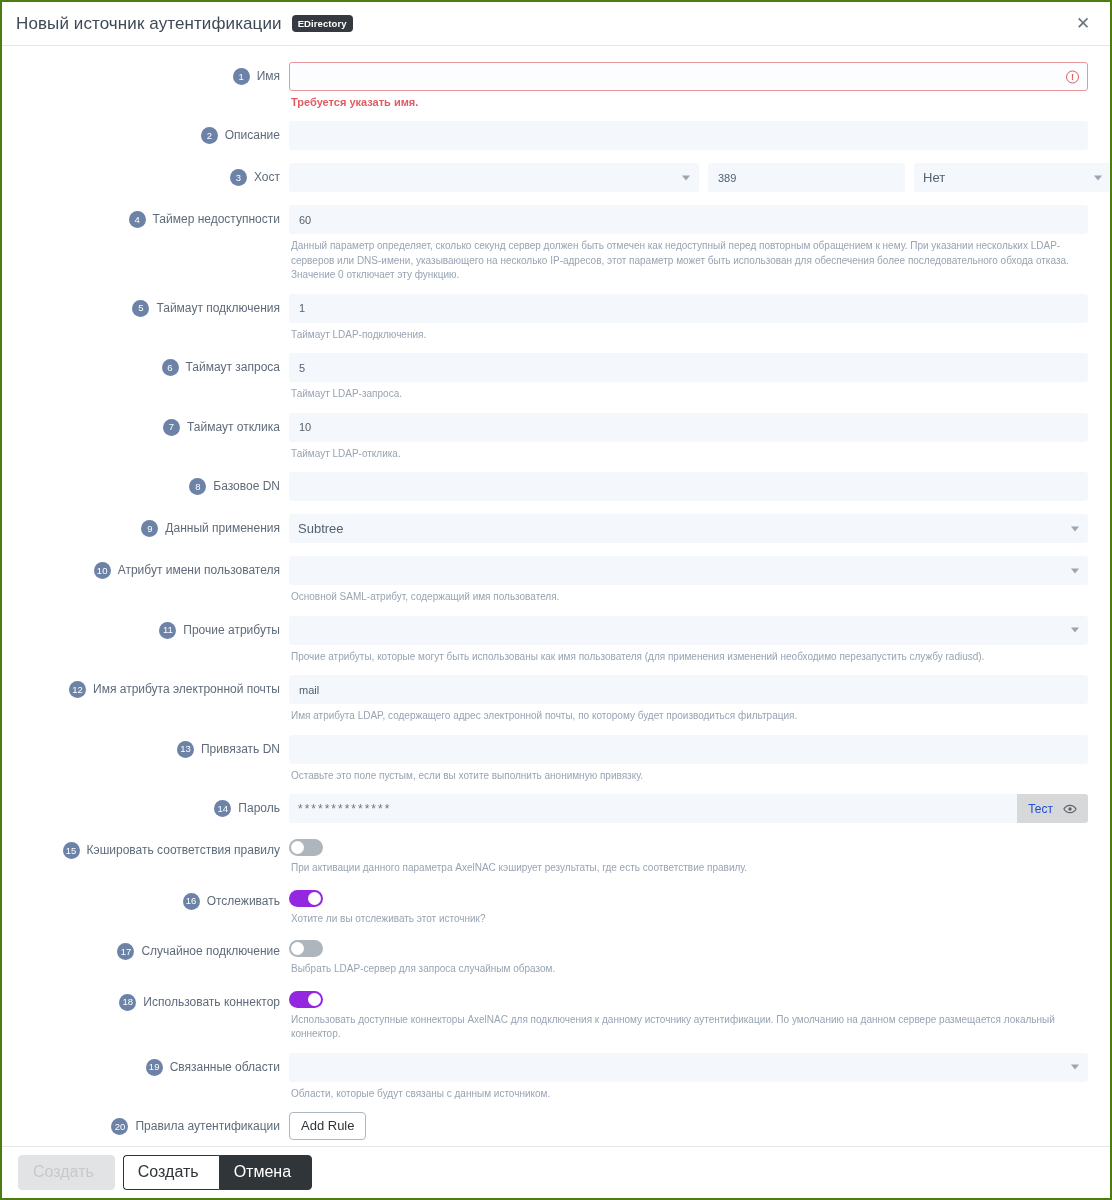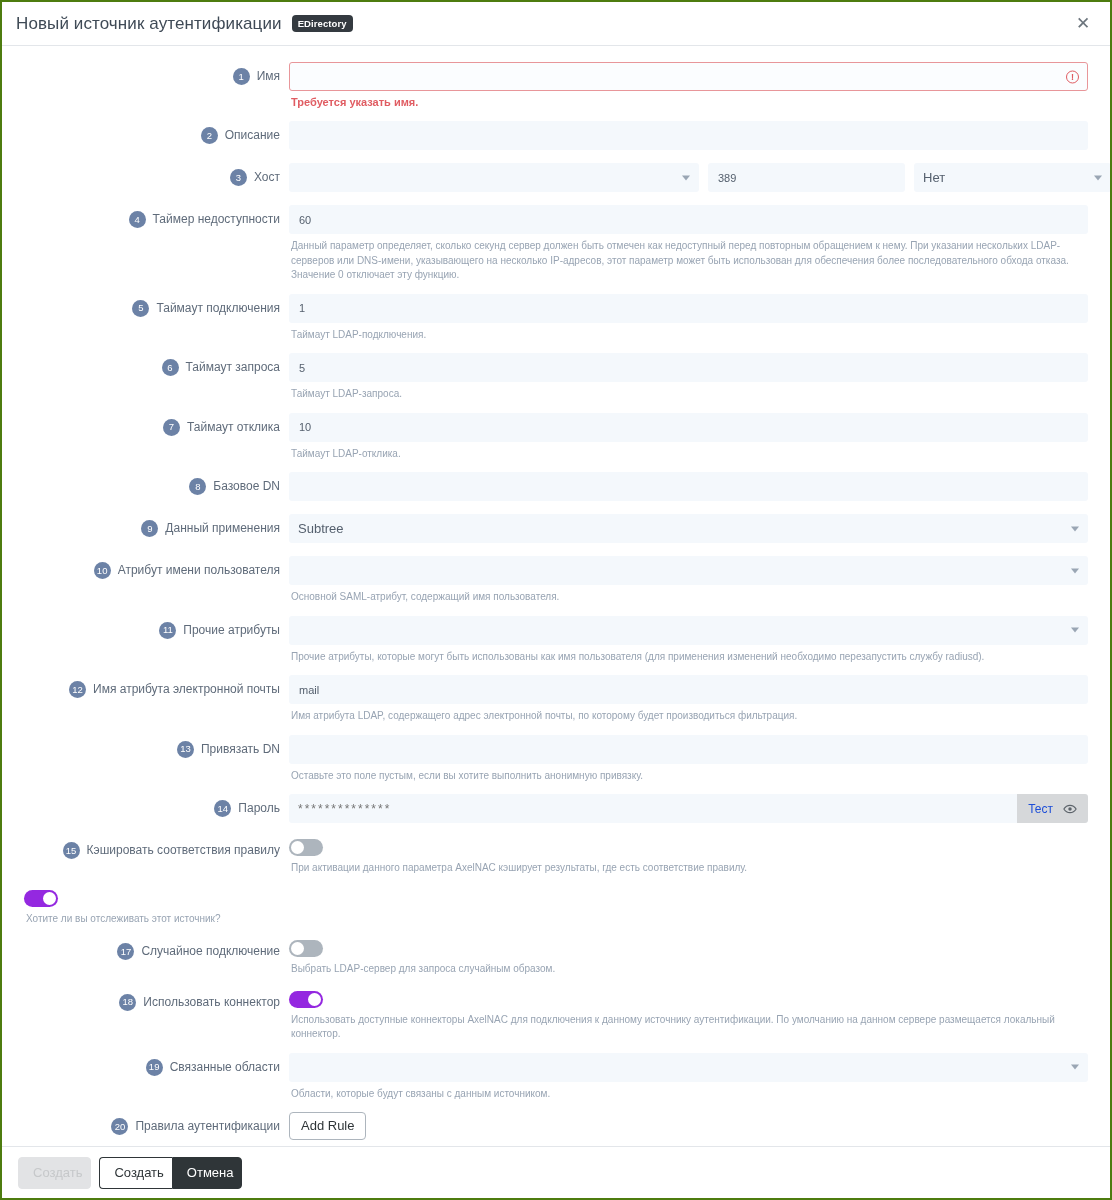--- a/index.html
+++ b/index.html
@@ -219,22 +219,22 @@
 
   
   .modal-footer {
     height: 52px; min-height: 52px;
     border-top: 1px solid #e3e6ea;
     display: flex; align-items: center;
     padding: 0 16px;
     gap: 0;
   }
   .btn {
-    font-size: 13px;
-    padding: 8px 8px 9px 14px;
+    font-size: 16px;
+    padding: 8px 20px 9px 14px;
     border-radius: 4px;
     cursor: pointer;
     font-family: "Liberation Sans", sans-serif;
     line-height: 1;
     border: 1px solid transparent;
   }
   .btn-create {
     background: #e2e3e5; color: #c6c8ca;
     border-color: #e2e3e5;
     cursor: default;
@@ -489,20 +489,24 @@
         <div class="toggle">
           <span class="knob"></span>
         </div>
         <div class="help">При активации данного параметра AxelNAC кэширует результаты, где есть соответствие правилу.</div>
       </div>
     </div>
 
     <div class="spacer-xs"></div>
 
     <div class="row">
+      <div class="label-col">
+        <span class="num-badge">16</span>
+        <span class="field-label">Отслеживать</span>
+      </div>
       <div class="ctrl-col">
         <div class="toggle on">
           <span class="knob"></span>
         </div>
         <div class="help">Хотите ли вы отслеживать этот источник?</div>
       </div>
     </div>
 
     <div class="spacer-xs"></div>
 

